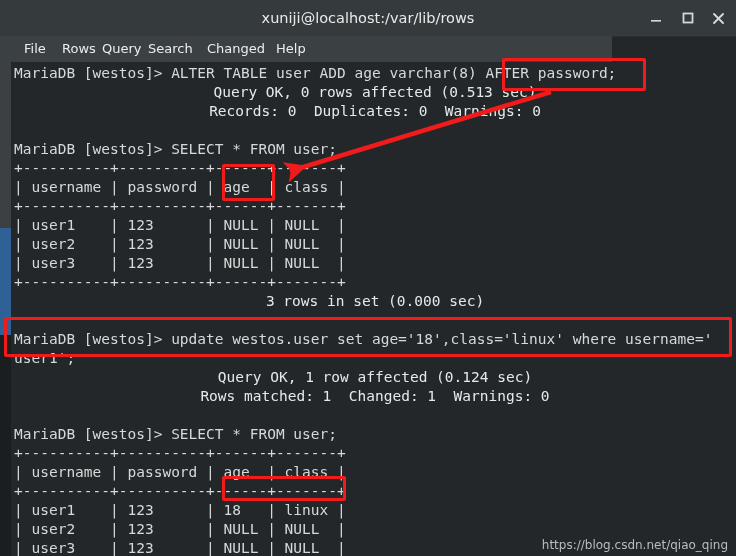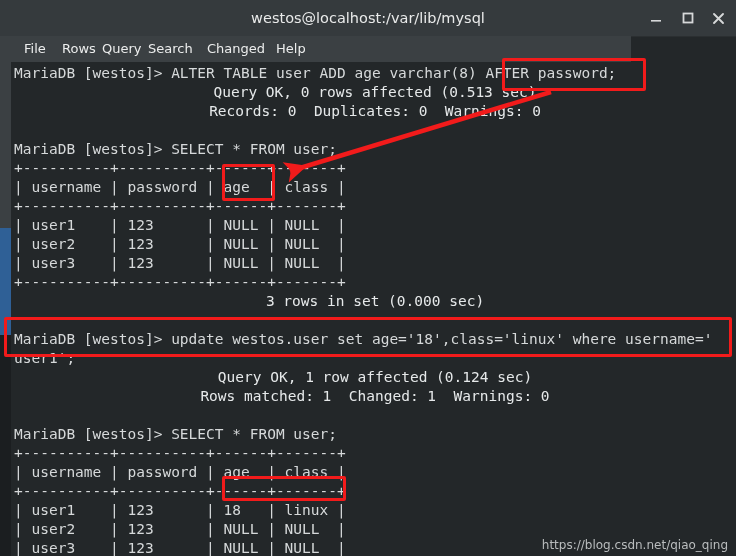--- a/index.html
+++ b/index.html
@@ -50,21 +50,20 @@
   #btn-close{ right: 2px; }
   .winbtn svg { display: block; margin: 12px auto 0 auto; }
 
   
   #menubar {
     position: absolute;
     left: 0; top: 36px;
     width: 612px; height: 26px;
     background: #3b4043;
     border-bottom: 1px solid #2e3234;
-    padding-left: 19px;
   }
   .menuitem {
     position: absolute;
     top: 0;
     height: 26px;
     line-height: 26px;
     color: #eceded;
     font-size: 13px;
     font-family: "DejaVu Sans", sans-serif;
     white-space: nowrap;
@@ -142,21 +141,21 @@
     font-family: "DejaVu Sans", sans-serif;
     white-space: nowrap;
   }
 </style>
 </head>
 <body>
 
 <div id="app">
 
   <div id="titlebar">
-    <div id="title-text">westos@localhost:/var/lib/mysql</div>
+    <div id="title-text">xuniji@localhost:/var/lib/rows</div>
 
     <div class="winbtn" id="btn-min">
       <svg width="12" height="12" viewBox="0 0 12 12">
         <rect x="1" y="8" width="10" height="1.6" fill="#d6d8d9"></rect>
       </svg>
     </div>
     <div class="winbtn" id="btn-max">
       <svg width="12" height="12" viewBox="0 0 12 12">
         <rect x="1.5" y="1.5" width="9" height="9" fill="none" stroke="#d6d8d9" stroke-width="1.8"></rect>
       </svg>

